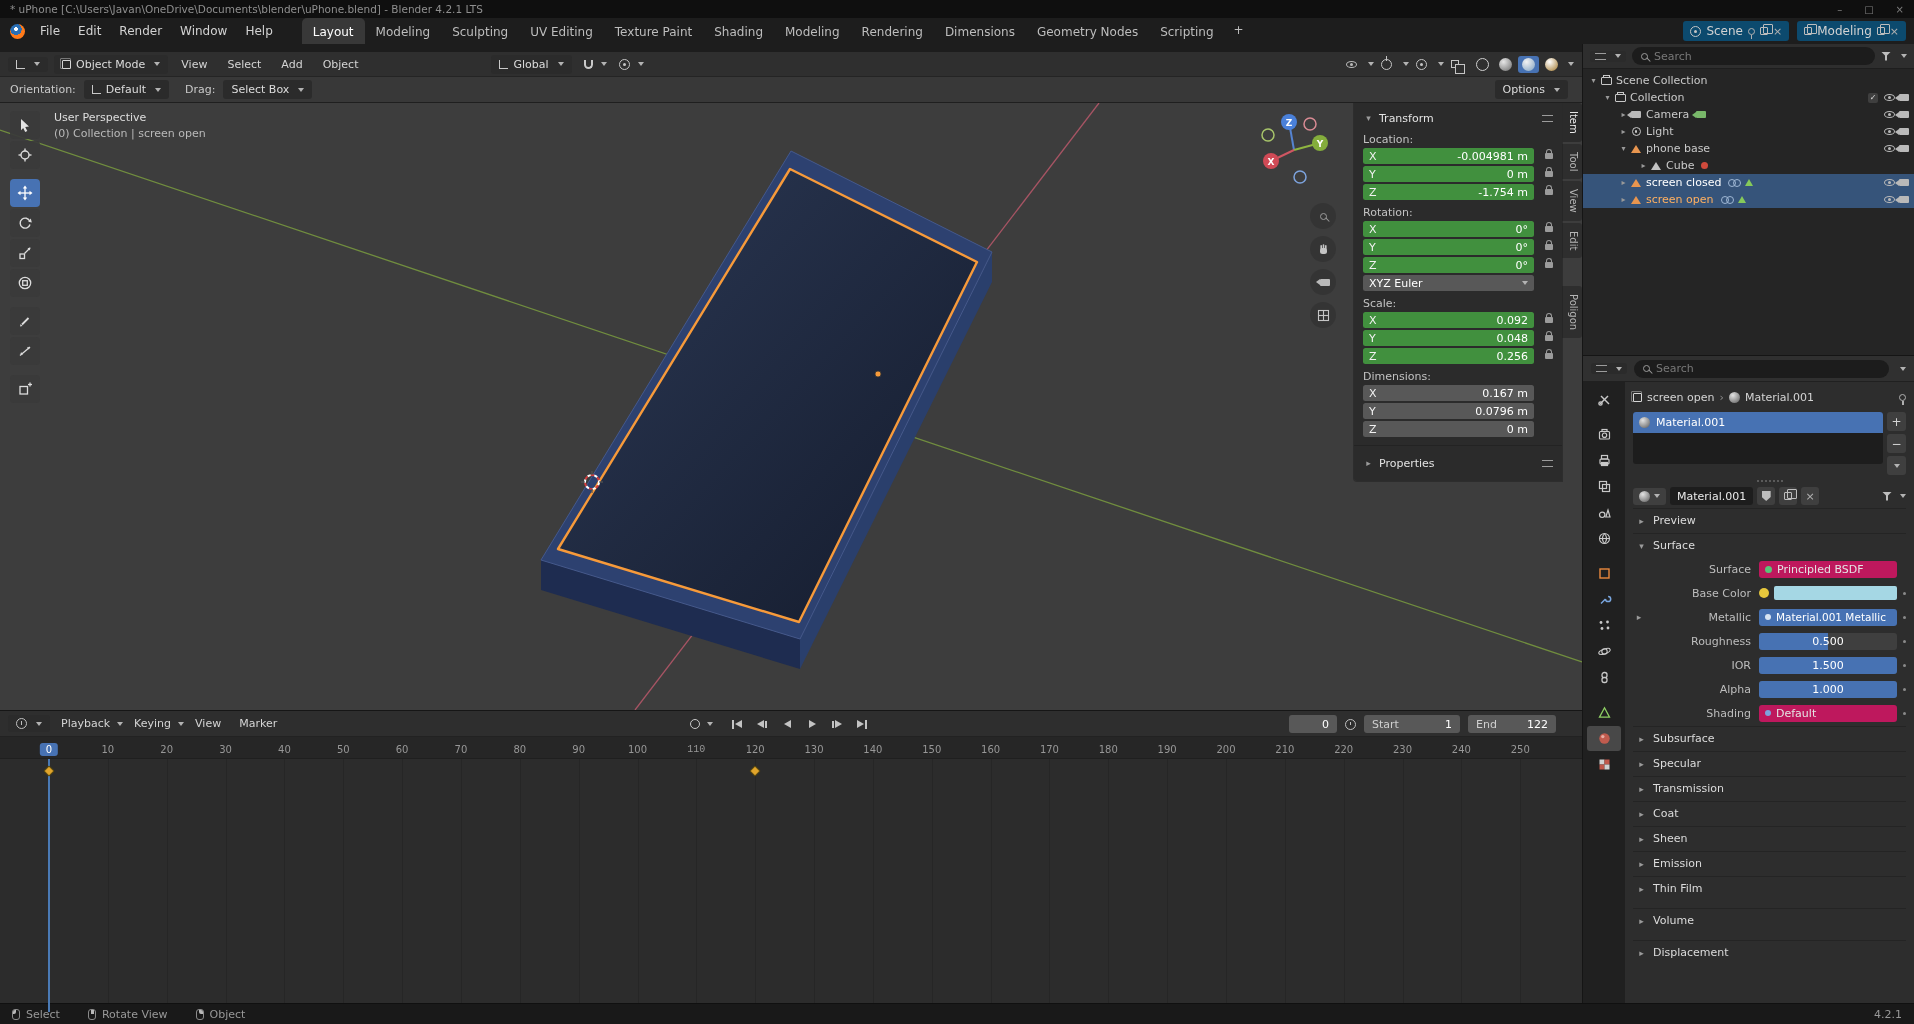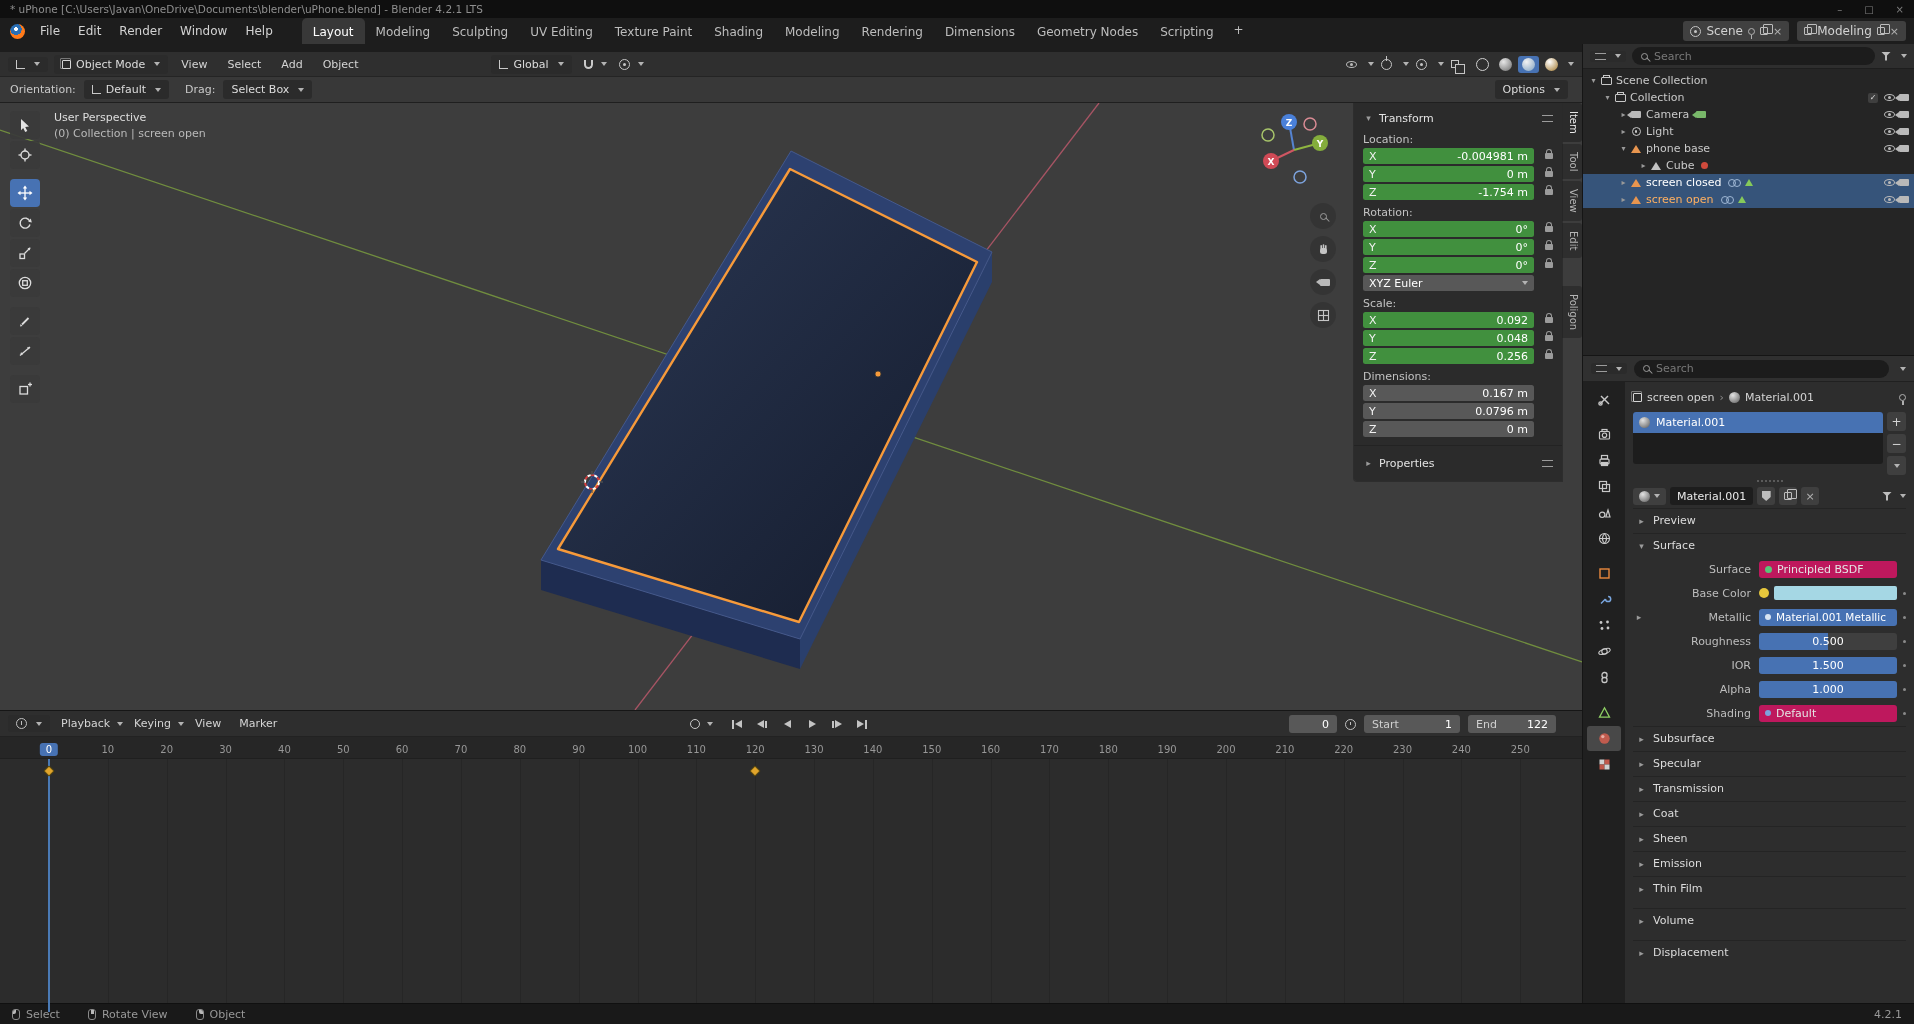--- a/index.html
+++ b/index.html
@@ -14,21 +14,21 @@
 .win-btns{margin-left:auto;display:flex;gap:22px;color:#7d7d7d;font-size:10px}
 
 .menu-bar{position:absolute;left:0;top:18px;width:1914px;height:26px;background:#1d1d1d;display:flex;align-items:center;padding:0 8px;font-size:12px;color:#d2d2d2}
 .logo{width:15px;height:15px;border-radius:50%;background:radial-gradient(circle at 40% 35%,#fff 0 14%,#2a6fb4 15% 42%,#ff7a1a 43%);margin:0 6px 0 2px;flex:none}
 .menu-item{padding:3px 9px;border-radius:3px}
 .ws-tabs{display:flex;margin-left:20px;height:26px;align-items:stretch}
 .ws-tab{padding:5px 11px 4px;border-radius:5px 5px 0 0;color:#bdbdbd;display:flex;align-items:center}
 .ws-tab.active{background:#383838;color:#fff}
 .ws-add{padding:5px 9px;color:#bdbdbd}
 .topbar-right{margin-left:auto;display:flex;gap:8px;align-items:center}
-.pill{background:#404040;border-radius:3px;display:flex;align-items:center;gap:5px;padding:3px 7px}
+.pill{background:#0c4a6e;border-radius:3px;display:flex;align-items:center;gap:5px;padding:3px 7px}
 .x-glyph{color:#b1b1b1;font-size:11px}
 
 .i-lines{width:11px;height:7px;border-top:1.6px solid #9c9c9c;border-bottom:1.6px solid #9c9c9c}
 .i-mag{width:7px;height:7px;border:1.4px solid #9a9a9a;border-radius:50%;position:relative;flex:none}
 .i-mag::after{content:'';position:absolute;width:4.5px;height:1.4px;background:#9a9a9a;transform:rotate(45deg);right:-3.5px;bottom:-1.5px}
 .i-funnel{width:10px;height:9px;background:#bdbdbd;clip-path:polygon(0 0,100% 0,60% 45%,60% 100%,40% 100%,40% 45%);flex:none}
 .i-eye{width:11px;height:7px;border:1.1px solid #b9b9b9;border-radius:50%;position:relative;flex:none}
 .i-eye::after{content:'';position:absolute;left:3px;top:1.3px;width:3px;height:3px;border-radius:50%;background:#b9b9b9}
 .i-camr{width:10px;height:7px;background:#b9b9b9;border-radius:1px;position:relative;margin-left:4px;flex:none}
 .i-camr::before{content:'';position:absolute;left:-4px;top:.5px;border-top:3px solid transparent;border-bottom:3px solid transparent;border-right:4px solid #b9b9b9}
@@ -645,21 +645,21 @@
           <span class="tick" style="left: 107.85px; margin-top: 48px;">10</span>
           <span class="tick" style="left: 166.7px;">20</span>
           <span class="tick" style="left: 225.55px;">30</span>
           <span class="tick" style="left: 284.4px;">40</span>
           <span class="tick" style="left: 343.25px;">50</span>
           <span class="tick" style="left: 402.1px;">60</span>
           <span class="tick" style="left: 460.95px;">70</span>
           <span class="tick" style="left: 519.8px;">80</span>
           <span class="tick" style="left: 578.65px;">90</span>
           <span class="tick" style="left: 637.5px;">100</span>
-          <span class="tick" style="left: 696.35px;">110</span>
+          <span class="tick" style="left: 696.35px; font-family: Liberation Mono, monospace;">110</span>
           <span class="tick" style="left: 755.2px;">120</span>
           <span class="tick" style="left: 814.05px;">130</span>
           <span class="tick" style="left: 872.9px;">140</span>
           <span class="tick" style="left: 931.75px;">150</span>
           <span class="tick" style="left: 990.6px;">160</span>
           <span class="tick" style="left: 1049.45px;">170</span>
           <span class="tick" style="left: 1108.3px;">180</span>
           <span class="tick" style="left: 1167.15px;">190</span>
           <span class="tick" style="left: 1226px;">200</span>
           <span class="tick" style="left: 1284.85px;">210</span>

